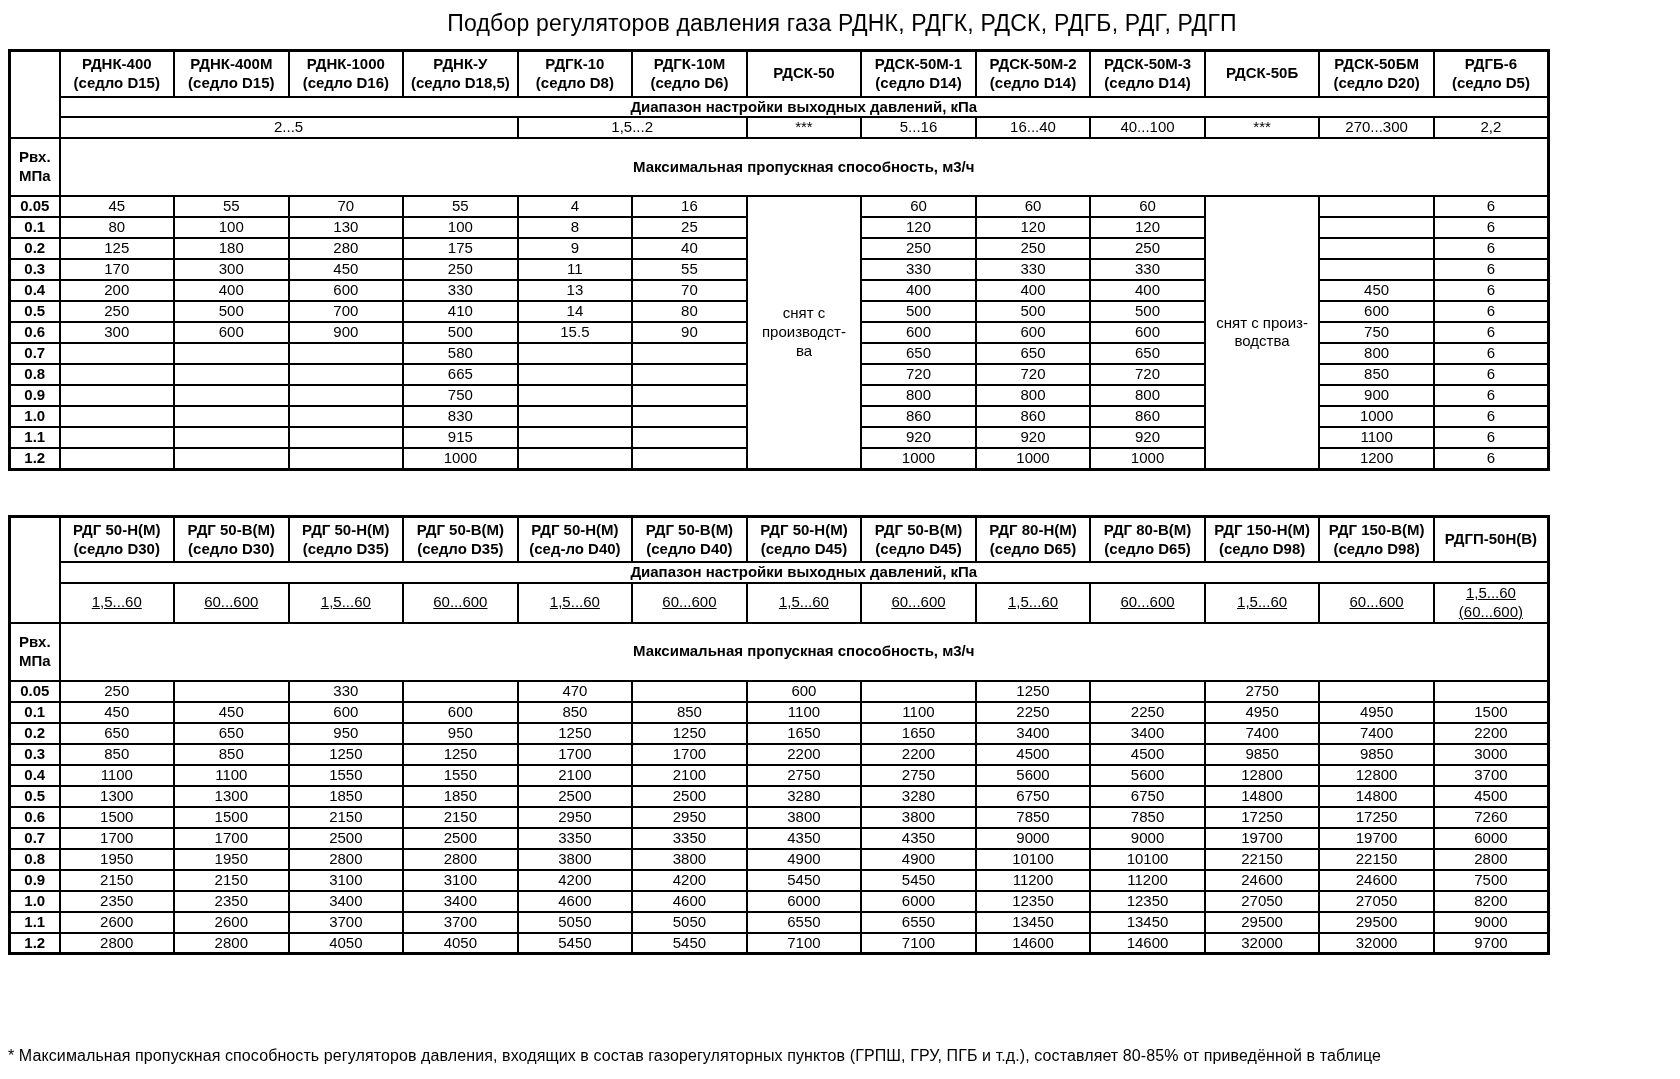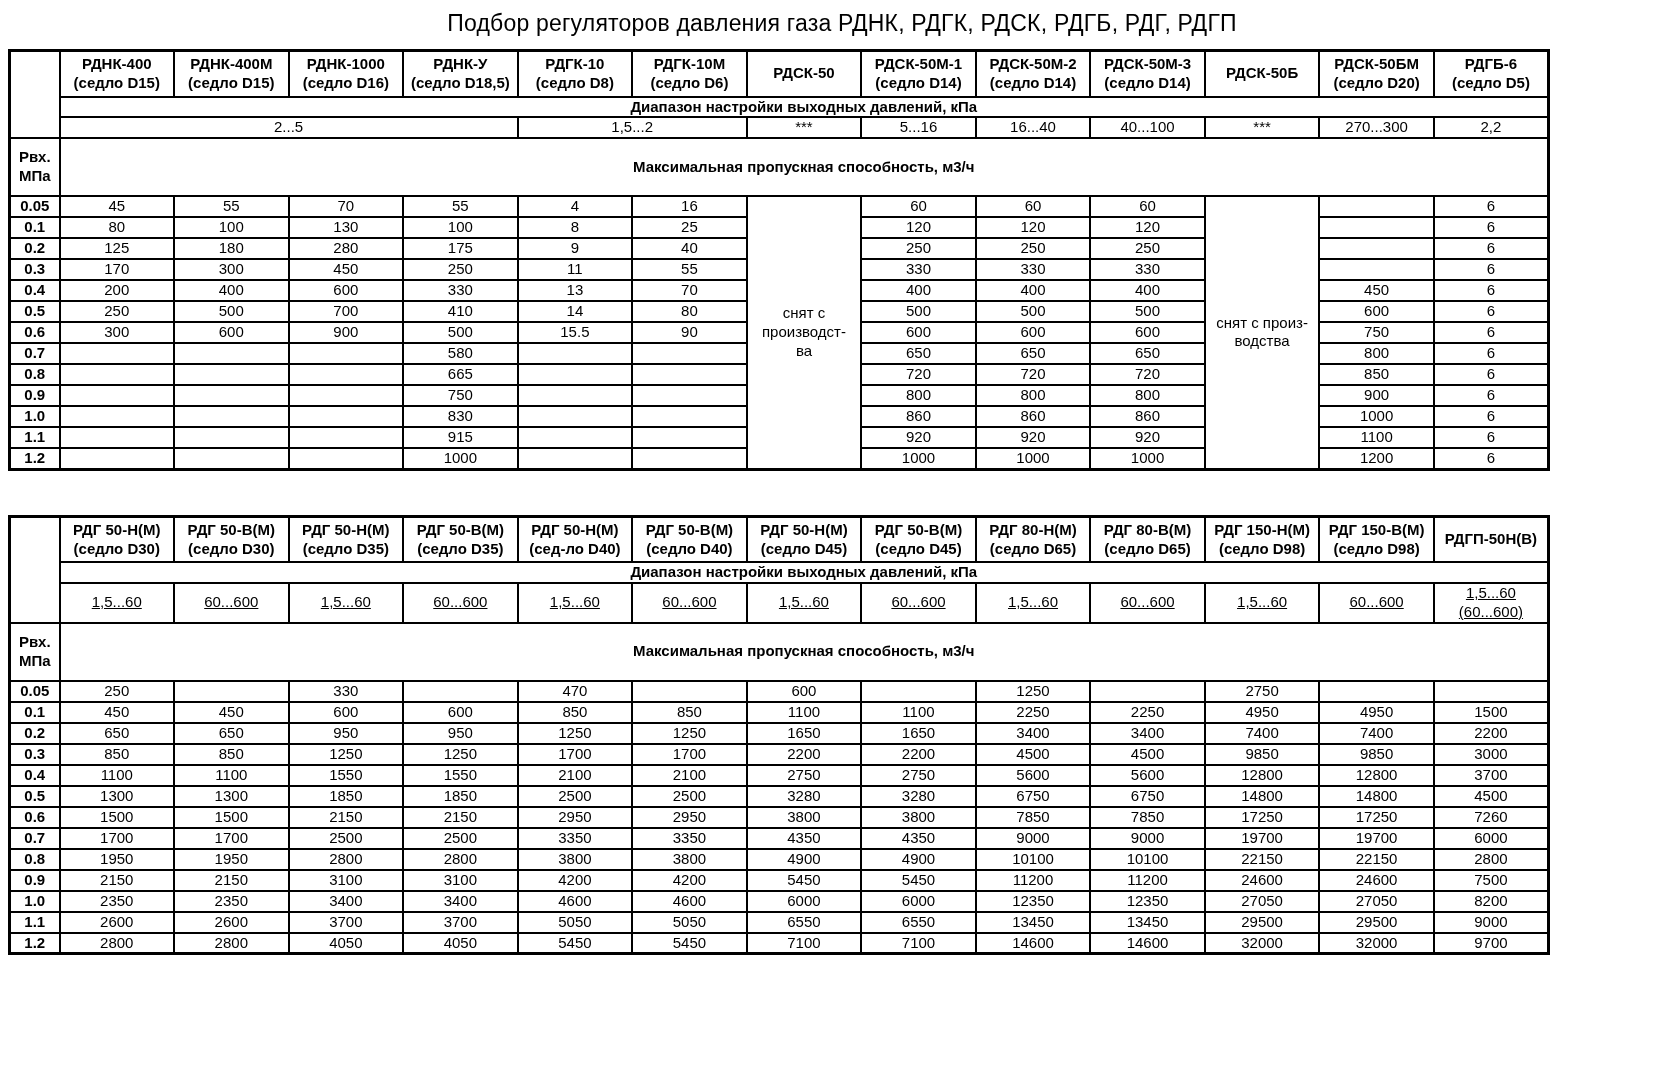--- a/index.html
+++ b/index.html
@@ -605,14 +605,15 @@
           <td>7100</td>
           <td>14600</td>
           <td>14600</td>
           <td>32000</td>
           <td>32000</td>
           <td>9700</td>
         </tr>
       </tbody>
   </table>
 
+  <div class="footnote">* Максимальная пропускная способность регуляторов давления, входящих в состав газорегуляторных пунктов (ГРПШ, ГРУ, ПГБ и т.д.), составляет 80-85% от приведённой в таблице</div>
 
 </div>
 
 </body></html>

